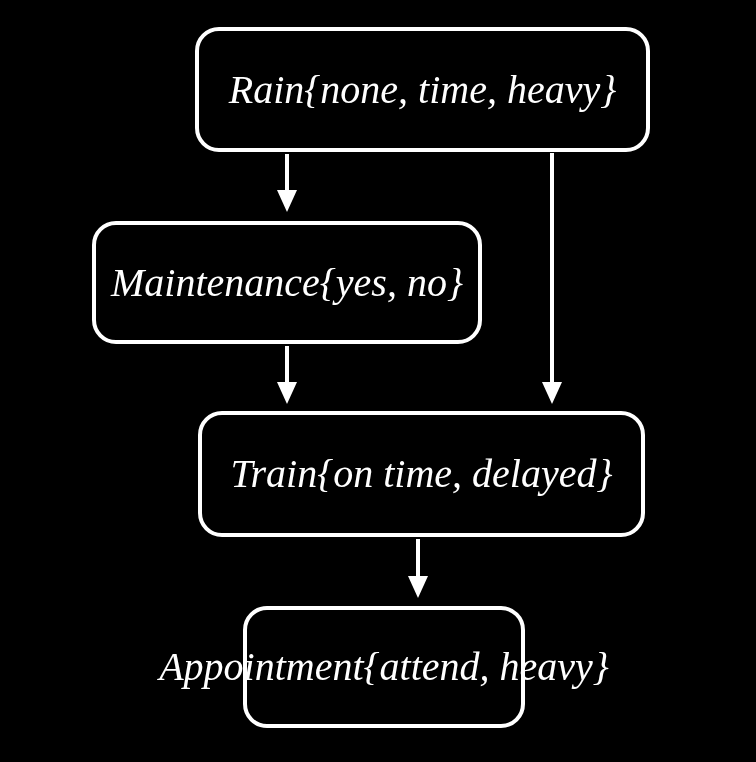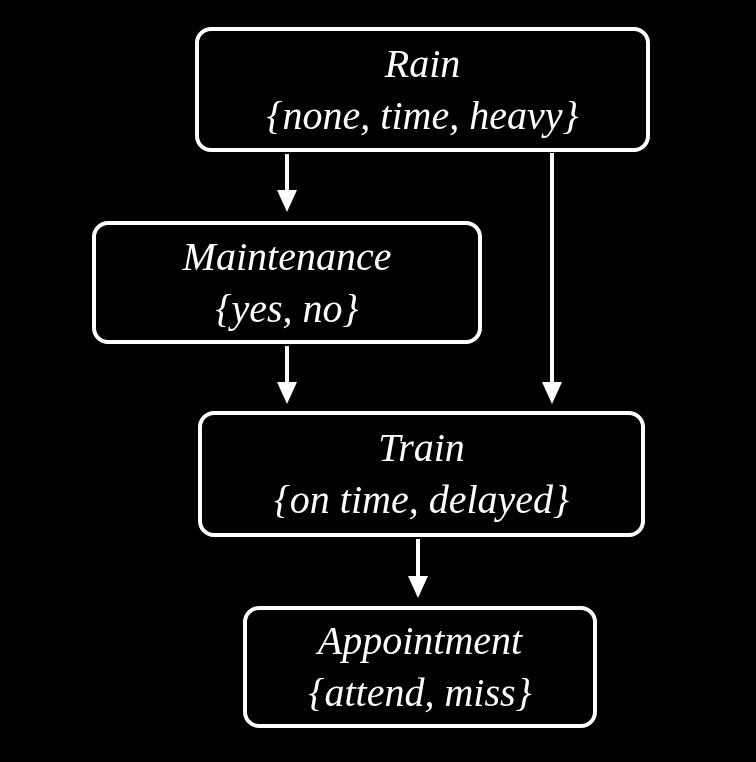--- a/index.html
+++ b/index.html
@@ -19,39 +19,39 @@
     position: absolute;
     left: 0;
     top: 0;
     width: 756px;
     height: 762px;
   }
   .node {
     position: absolute;
     box-sizing: border-box;
     border: 4px solid #ffffff;
-    border-radius: 16px;
+    border-radius: 24px;
     background: #000000;
     color: #ffffff;
     font-style: italic;
     font-size: 40px;
     line-height: 52px;
     text-align: center;
     display: flex;
-    flex-direction: column;
+    flex-direction: row;
     justify-content: center;
     align-items: center;
   }
   .node .name, .node .values {
     white-space: nowrap;
   }
   #node-rain        { left: 195px; top:  27px; width: 455px; height: 125px; }
   #node-maintenance { left:  92px; top: 221px; width: 390px; height: 123px; }
   #node-train       { left: 198px; top: 411px; width: 447px; height: 126px; }
-  #node-appointment { left: 243px; top: 606px; width: 354px; height: 122px; }
+  #node-appointment { left: 243px; top: 606px; width: 282px; height: 122px; }
   .edge-line {
     stroke: #ffffff;
     stroke-width: 4;
     fill: none;
   }
 </style>
 </head>
 <body>
 
 <div class="stage">
@@ -78,16 +78,16 @@
     <div class="values">{yes, no}</div>
   </div>
 
   <div class="node" id="node-train">
     <div class="name">Train</div>
     <div class="values">{on time, delayed}</div>
   </div>
 
   <div class="node" id="node-appointment">
     <div class="name">Appointment</div>
-    <div class="values">{attend, miss}</div>
+    <div class="values">{attend, heavy}</div>
   </div>
 
 </div>
 
 </body></html>

